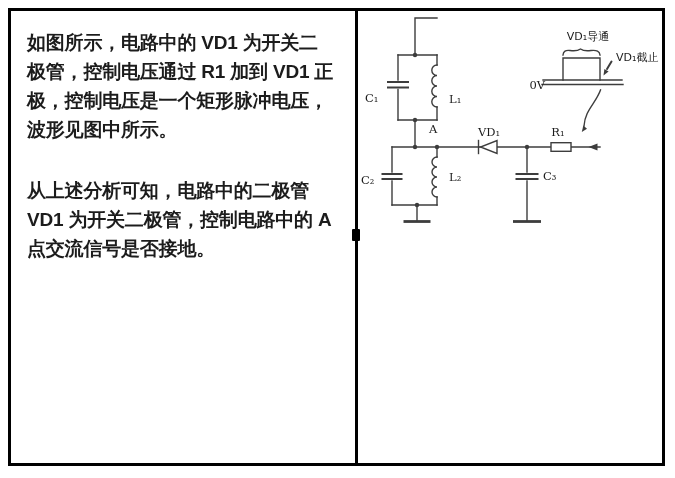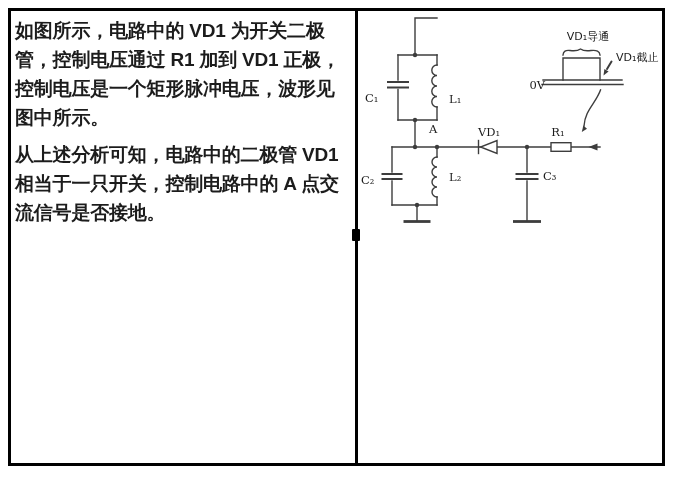--- a/index.html
+++ b/index.html
@@ -28,21 +28,21 @@
     border-radius:1px;
   }
   .text-panel{
     position:absolute;left:11px;top:12px;
     width:341px;
     font-size:19px;line-height:29px;
     font-weight:600;
     color:var(--c-text,#1c1c1c);
     letter-spacing:-0.2px;
   }
-  .text-panel p{margin:0;padding:4px;}
+  .text-panel p{margin:0;padding:16px;}
   .circuit-panel{
     position:absolute;left:357px;top:8px;
     width:310px;height:458px;
   }
   
   .w{stroke:var(--c-line,#3d3d3d);stroke-width:1.4;fill:none;stroke-linecap:square;}
   .plate{stroke:var(--c-line,#3d3d3d);stroke-width:2.2;fill:none;stroke-linecap:butt;}
   .gnd{stroke:var(--c-line,#3d3d3d);stroke-width:2.8;fill:none;stroke-linecap:butt;}
   .thick{stroke:var(--c-line,#3d3d3d);stroke-width:2;fill:none;stroke-linecap:round;}
   .dot{fill:var(--c-line,#3d3d3d);}
@@ -53,21 +53,21 @@
 </style>
 </head>
 <body>
 
 <div class="frame"></div>
 <div class="divider"></div>
 <div class="divider-blob"></div>
 
 <div class="text-panel">
   <p>如图所示，电路中的 VD1 为开关二极管，控制电压通过 R1 加到 VD1 正极，控制电压是一个矩形脉冲电压，波形见图中所示。</p>
-  <p>从上述分析可知，电路中的二极管 VD1 相当于一只开关，控制电路中的 A 点交流信号是否接地。</p>
+  <p>从上述分析可知，电路中的二极管 VD1 为开关二极管，控制电路中的 A 点交流信号是否接地。</p>
 </div>
 
 <div class="circuit-panel">
   <svg width="310" height="458" viewBox="0 0 310 458">
 
     <path class="w" d="M80 10 H58 V47"></path>
 
     <path class="w" d="M41 47 H80"></path>
     <path class="w" d="M41 47 V72"></path>
     <path class="plate" d="M30 74 H52 M30 79.5 H52"></path>

